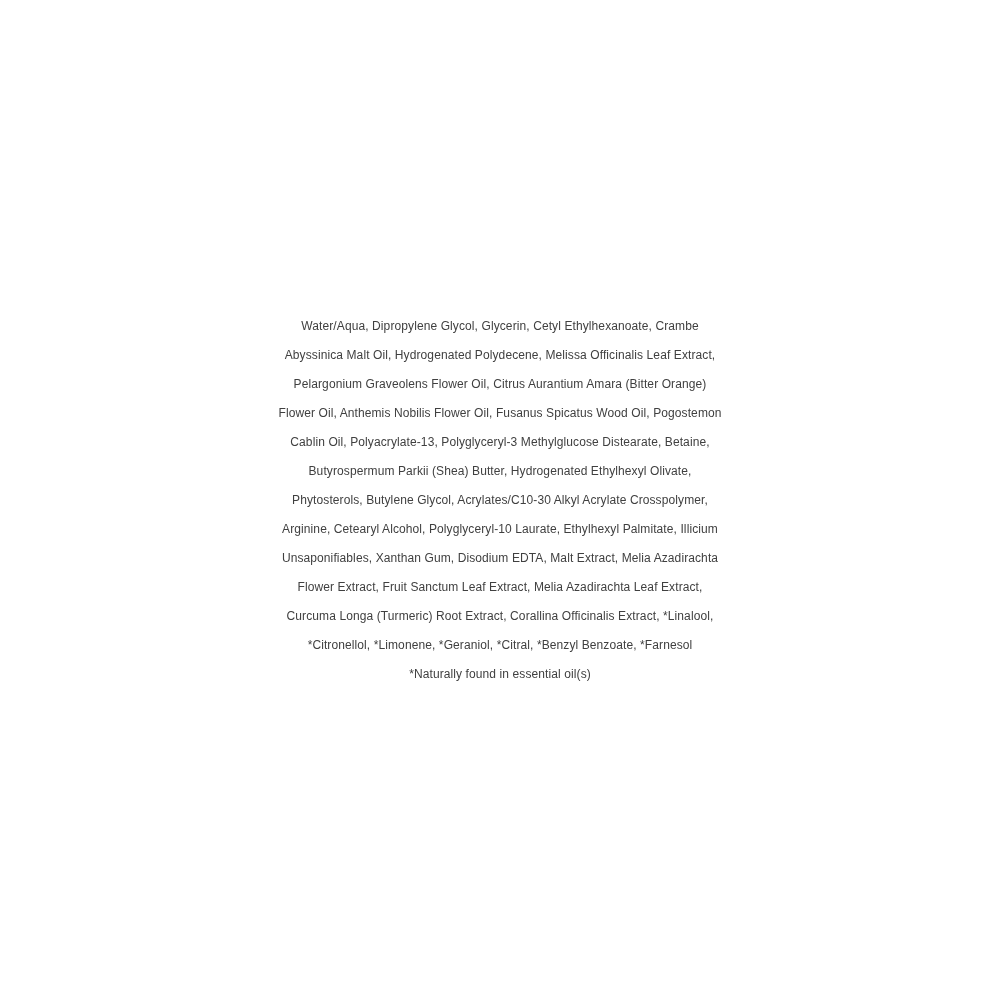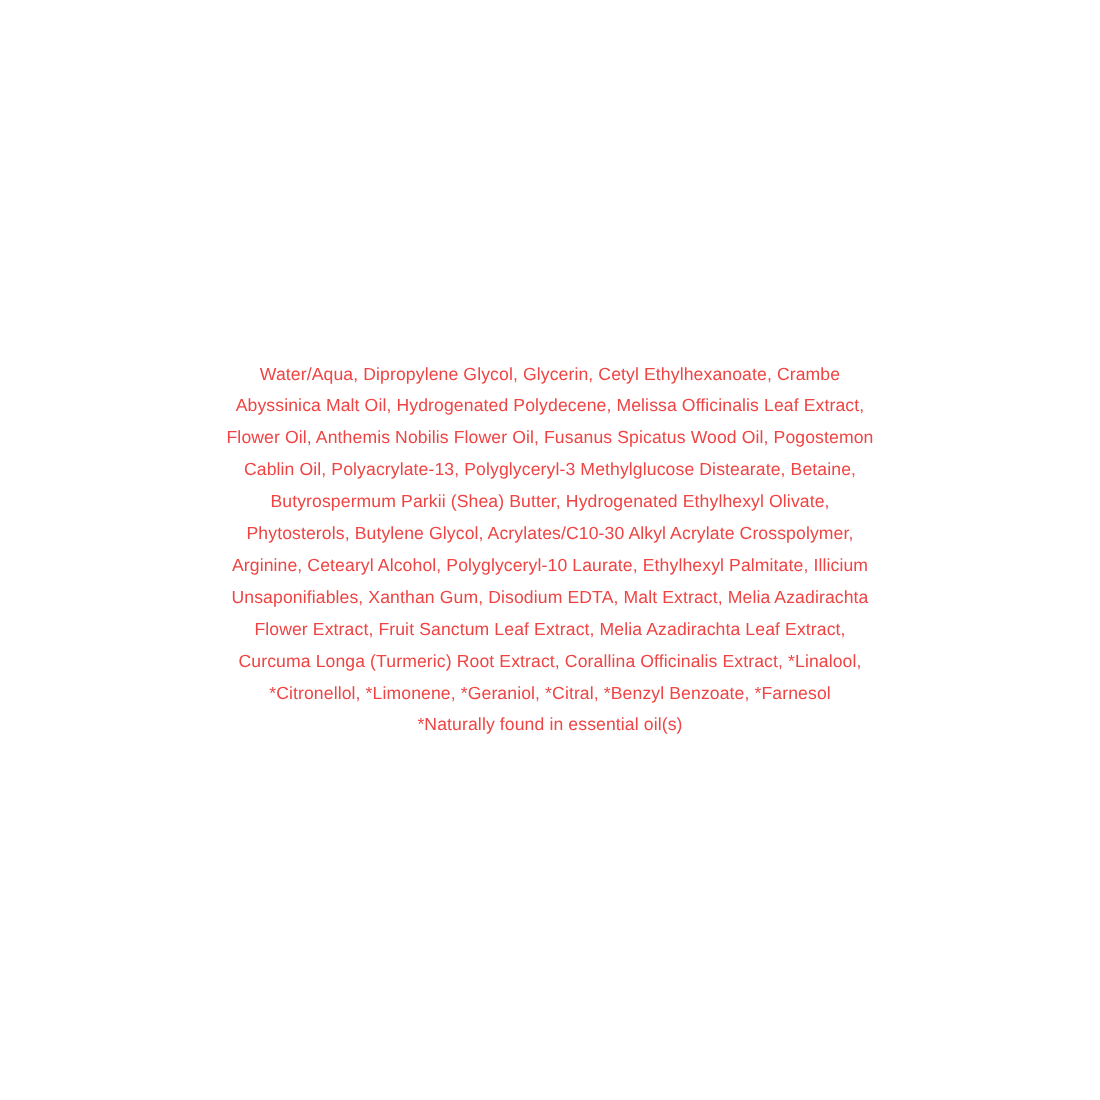--- a/index.html
+++ b/index.html
@@ -16,37 +16,38 @@
       width: 1000px;
       height: 1000px;
       display: flex;
       align-items: center;
       justify-content: center;
       background: #ffffff;
     }
     .ingredients-block {
       width: 830px;
       text-align: center;
-      color: #ef4444;
-      font-size: 16px;
+      color: #404040;
+      font-size: 12px;
       line-height: 29px;
       font-weight: 400;
       letter-spacing: 0.1px;
     }
     .ingredients-line {
       white-space: nowrap;
     }
   </style>
 </head>
 <body>
 
 <div class="canvas">
   <div class="ingredients-block">
     <div class="ingredients-line">Water/Aqua, Dipropylene Glycol, Glycerin, Cetyl Ethylhexanoate, Crambe</div>
     <div class="ingredients-line">Abyssinica Malt Oil, Hydrogenated Polydecene, Melissa Officinalis Leaf Extract,</div>
+    <div class="ingredients-line">Pelargonium Graveolens Flower Oil, Citrus Aurantium Amara (Bitter Orange)</div>
     <div class="ingredients-line">Flower Oil, Anthemis Nobilis Flower Oil, Fusanus Spicatus Wood Oil, Pogostemon</div>
     <div class="ingredients-line">Cablin Oil, Polyacrylate-13, Polyglyceryl-3 Methylglucose Distearate, Betaine,</div>
     <div class="ingredients-line">Butyrospermum Parkii (Shea) Butter, Hydrogenated Ethylhexyl Olivate,</div>
     <div class="ingredients-line">Phytosterols, Butylene Glycol, Acrylates/C10-30 Alkyl Acrylate Crosspolymer,</div>
     <div class="ingredients-line">Arginine, Cetearyl Alcohol, Polyglyceryl-10 Laurate, Ethylhexyl Palmitate, Illicium</div>
     <div class="ingredients-line">Unsaponifiables, Xanthan Gum, Disodium EDTA, Malt Extract, Melia Azadirachta</div>
     <div class="ingredients-line">Flower Extract, Fruit Sanctum Leaf Extract, Melia Azadirachta Leaf Extract,</div>
     <div class="ingredients-line">Curcuma Longa (Turmeric) Root Extract, Corallina Officinalis Extract, *Linalool,</div>
     <div class="ingredients-line">*Citronellol, *Limonene, *Geraniol, *Citral, *Benzyl Benzoate, *Farnesol</div>
     <div class="ingredients-line">*Naturally found in essential oil(s)</div>

